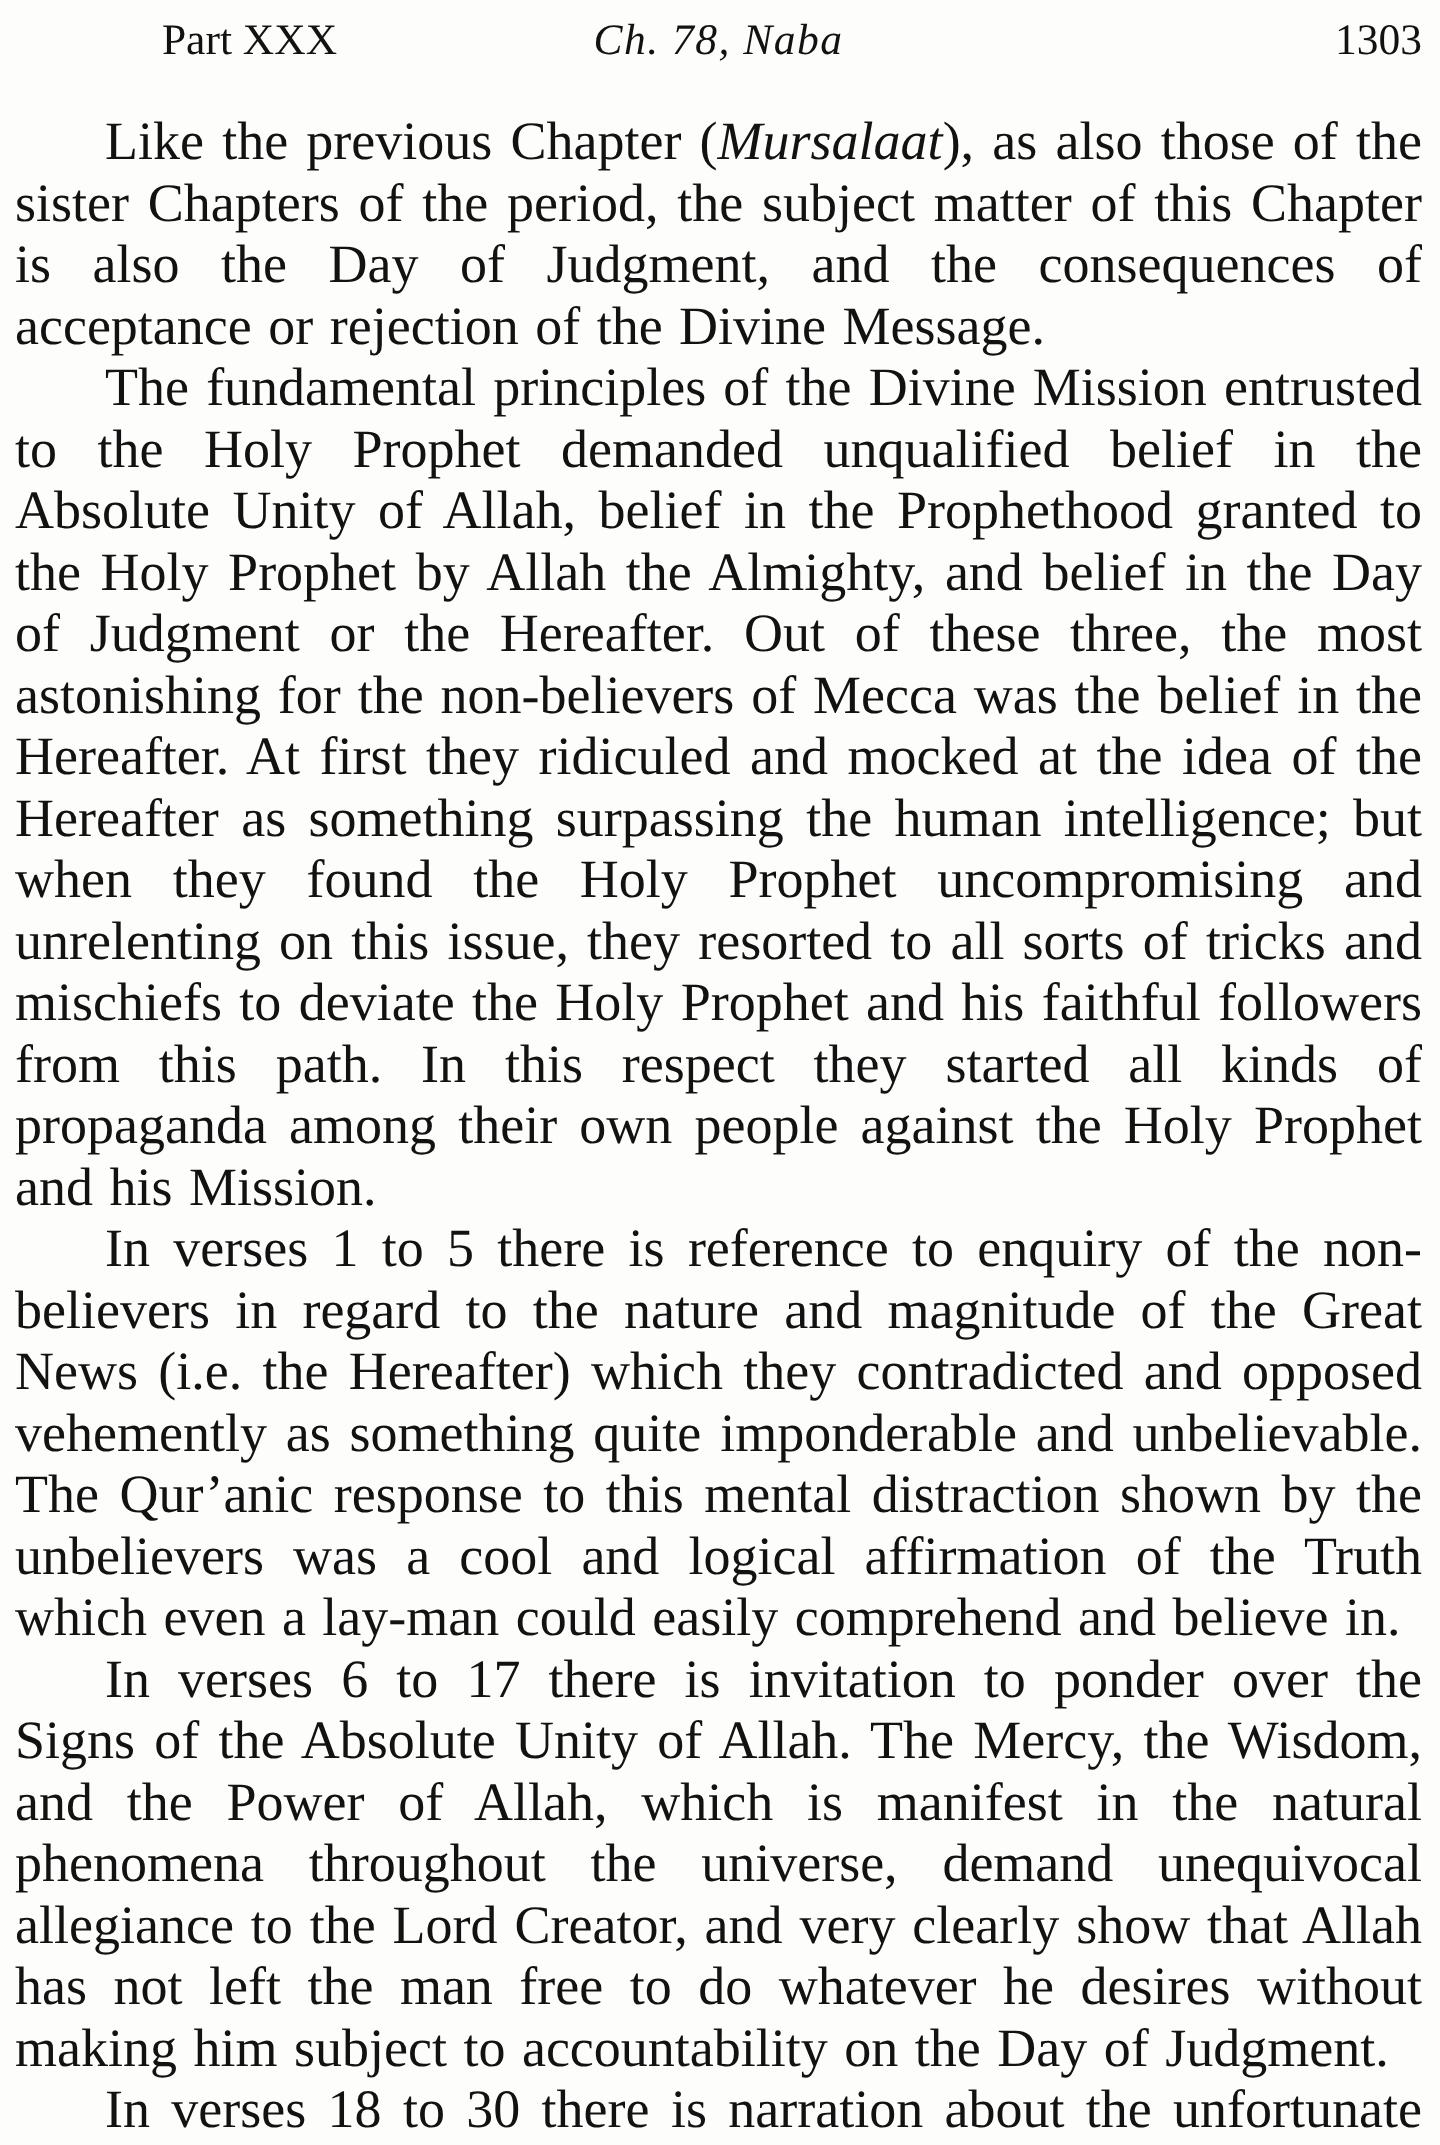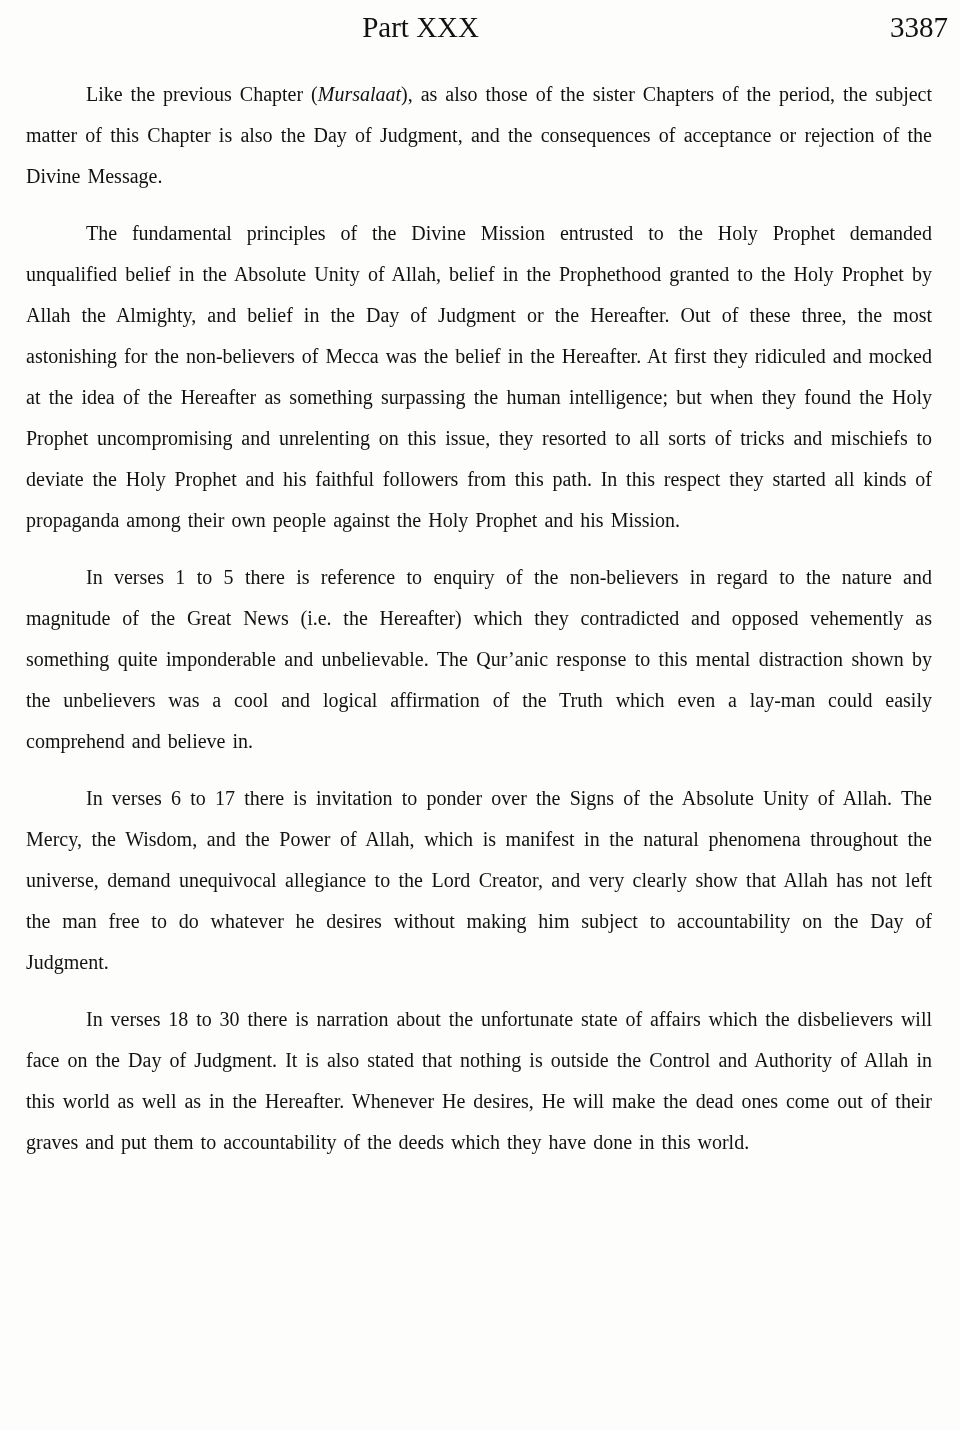--- a/index.html
+++ b/index.html
@@ -22,21 +22,21 @@
   .page-header {
     display: flex;
     justify-content: space-between;
     align-items: baseline;
     font-size: 29px;
     line-height: 34px;
     margin-bottom: 0;
   }
   .page-header .part {
     flex: 1;
-    text-align: right;
+    text-align: center;
   }
   .page-header .chapter {
     flex: 1;
     text-align: center;
     font-style: italic;
     letter-spacing: 1px;
   }
   .page-header .pageno {
     flex: 1;
     text-align: right;
@@ -44,39 +44,40 @@
   .section-heading {
     font-size: 30px;
     font-weight: bold;
     margin: 32px 0 0 0;
     line-height: 34px;
   }
   .body-text {
     margin-top: 30px;
   }
   .body-text p {
-    margin: 16px;
-    font-size: 20px;
+    margin: 0;
+    font-size: 36px;
     line-height: 41px;
     text-align: justify;
     text-indent: 60px;
     word-spacing: 2px;
   }
   .body-text i {
     font-style: italic;
   }
 </style>
 </head>
 <body>
 
 <div class="page">
 
   <div class="page-header">
     <span class="part">Part XXX</span>
-    <span class="pageno">3387</span>
+    <span class="chapter">Ch. 78, Naba</span>
+    <span class="pageno">1303</span>
   </div>
 
 
   <div class="body-text">
     <p><span>Like the previous Chapter (</span><i>Mursalaat</i><span>), as also those of the sister Chapters of the period, the subject matter of this Chapter is also the Day of Judgment, and the consequences of acceptance or rejection of the Divine Message.</span></p>
     <p>The fundamental principles of the Divine Mission entrusted to the Holy Prophet demanded unqualified belief in the Absolute Unity of Allah, belief in the Prophethood granted to the Holy Prophet by Allah the Almighty, and belief in the Day of Judgment or the Hereafter. Out of these three, the most astonishing for the non-believers of Mecca was the belief in the Hereafter. At first they ridiculed and mocked at the idea of the Hereafter as something surpassing the human intelligence; but when they found the Holy Prophet uncompromising and unrelenting on this issue, they resorted to all sorts of tricks and mischiefs to deviate the Holy Prophet and his faithful followers from this path. In this respect they started all kinds of propaganda among their own people against the Holy Prophet and his Mission.</p>
     <p>In verses 1 to 5 there is reference to enquiry of the non-believers in regard to the nature and magnitude of the Great News (i.e. the Hereafter) which they contradicted and opposed vehemently as something quite imponderable and unbelievable. The Qur’anic response to this mental distraction shown by the unbelievers was a cool and logical affirmation of the Truth which even a lay-man could easily comprehend and believe in.</p>
     <p>In verses 6 to 17 there is invitation to ponder over the Signs of the Absolute Unity of Allah. The Mercy, the Wisdom, and the Power of Allah, which is manifest in the natural phenomena throughout the universe, demand unequivocal allegiance to the Lord Creator, and very clearly show that Allah has not left the man free to do whatever he desires without making him subject to accountability on the Day of Judgment.</p>
     <p>In verses 18 to 30 there is narration about the unfortunate state of affairs which the disbelievers will face on the Day of Judgment. It is also stated that nothing is outside the Control and Authority of Allah in this world as well as in the Hereafter. Whenever He desires, He will make the dead ones come out of their graves and put them to accountability of the deeds which they have done in this world.</p>
 

